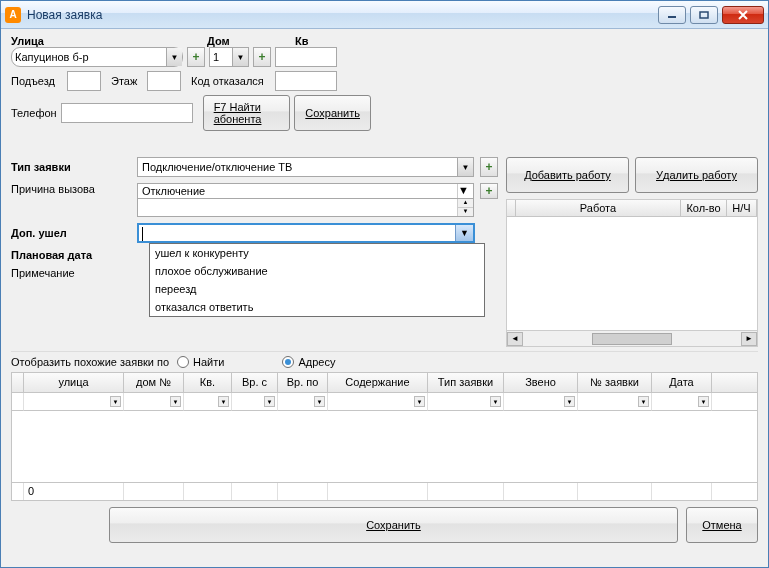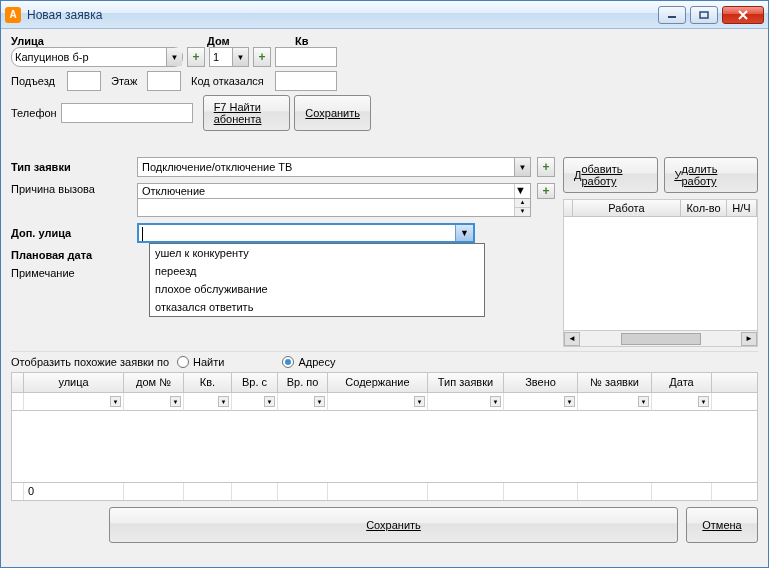--- a/index.html
+++ b/index.html
@@ -126,21 +126,21 @@
     display: flex;
   }
   .combo-full .cmb-txt { flex: 1; border: 1px solid #a8a8a8; height: 20px; display:flex; align-items:center; padding:0 4px; background:#fff;}
   .combo-full .cmb-btn {
     width: 16px; height: 20px;
     border: 1px solid #a8a8a8; border-left:none;
     background: linear-gradient(to bottom,#f4f4f4,#d5d5d5);
     display:flex;align-items:center;justify-content:center;font-size:8px;
   }
   .multiline-cmb {
-    width: 394px; height: 16px;
+    width: 337px; height: 16px;
     border: 1px solid #a8a8a8;
     display:flex; background:#fff;
     position: relative;
   }
   .dopinfo-combo {
     width: 338px; height: 20px;
     border: 2px solid #3a8fd6;
     background: #fff;
     display: flex;
     position: relative;
@@ -318,37 +318,37 @@
                 <div style="width:16px;border-left:1px solid #ccc;display:flex;flex-direction:column;">
                   <div style="flex:1;font-size:6px;text-align:center;background:#f0f0f0;">▲</div>
                   <div style="flex:1;font-size:6px;text-align:center;background:#f0f0f0;border-top:1px solid #ccc;">▼</div>
                 </div>
               </div>
               <div style="width:24px;"></div>
             </div>
           </div>
         </div>
         <div class="form-row" style="margin-top:4px;">
-          <div class="flabel lbl-bold">Доп. улица</div>
+          <div class="flabel lbl-bold">Доп. ушел</div>
           <div class="dopinfo-combo">
             <div class="caret"></div>
             <div class="dd-btn">▼</div>
           </div>
         </div>
         <div class="form-row">
           <div class="flabel lbl-bold">Плановая дата</div>
         </div>
         <div class="form-row">
           <div class="flabel">Примечание</div>
         </div>
 
         <div class="dropdown-panel">
           <div>ушел к конкуренту</div>
+          <div>плохое обслуживание</div>
           <div>переезд</div>
-          <div>плохое обслуживание</div>
           <div>отказался ответить</div>
         </div>
       </div>
 
       <div class="midright">
         <div class="workbtns">
           <div class="btn">
               <span class="ul">Д</span>
               <span>обавить работу</span>
             </div>

